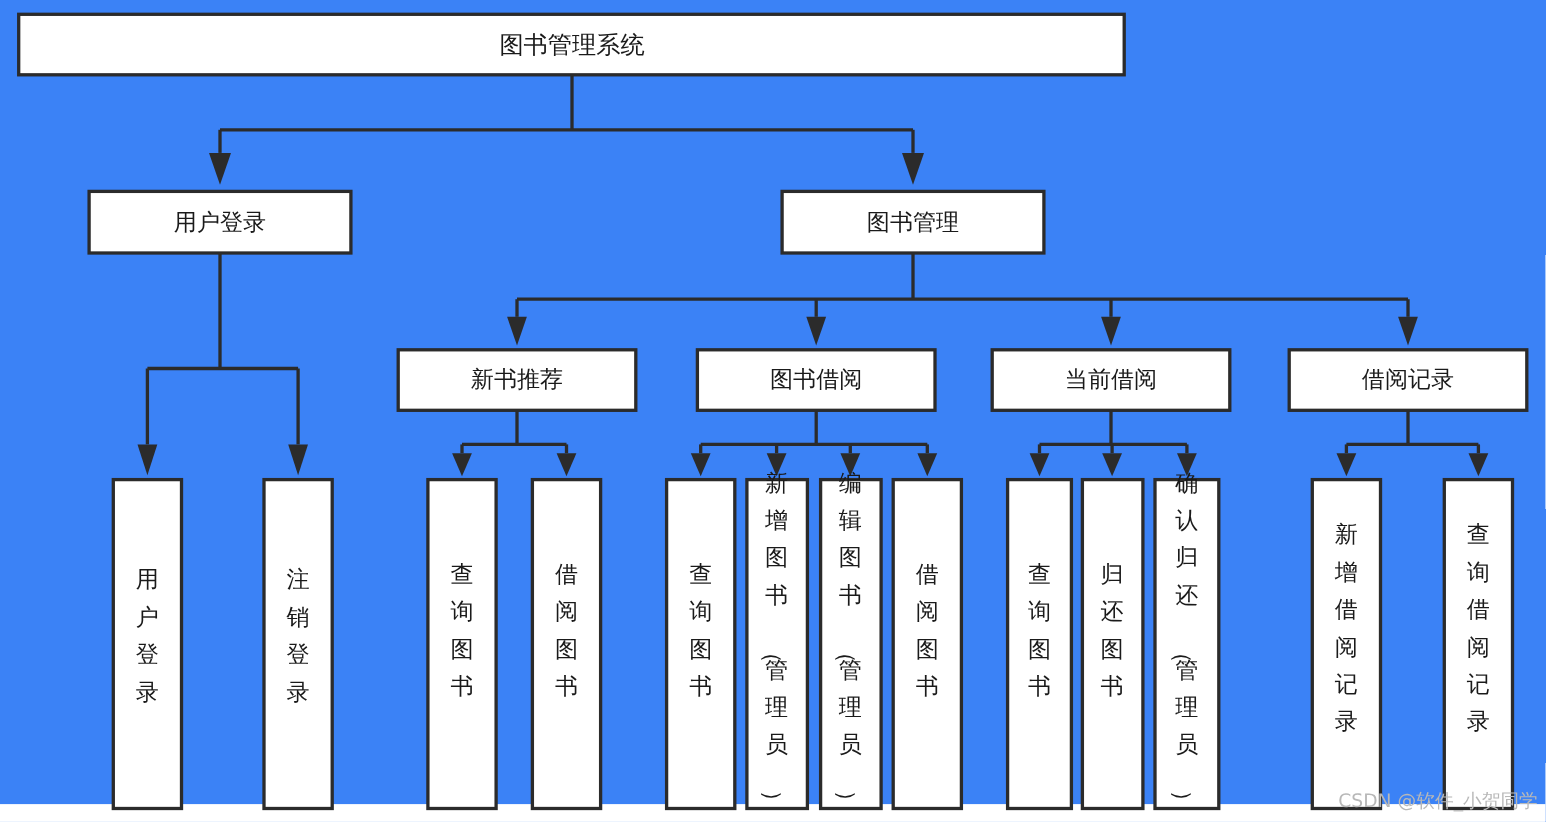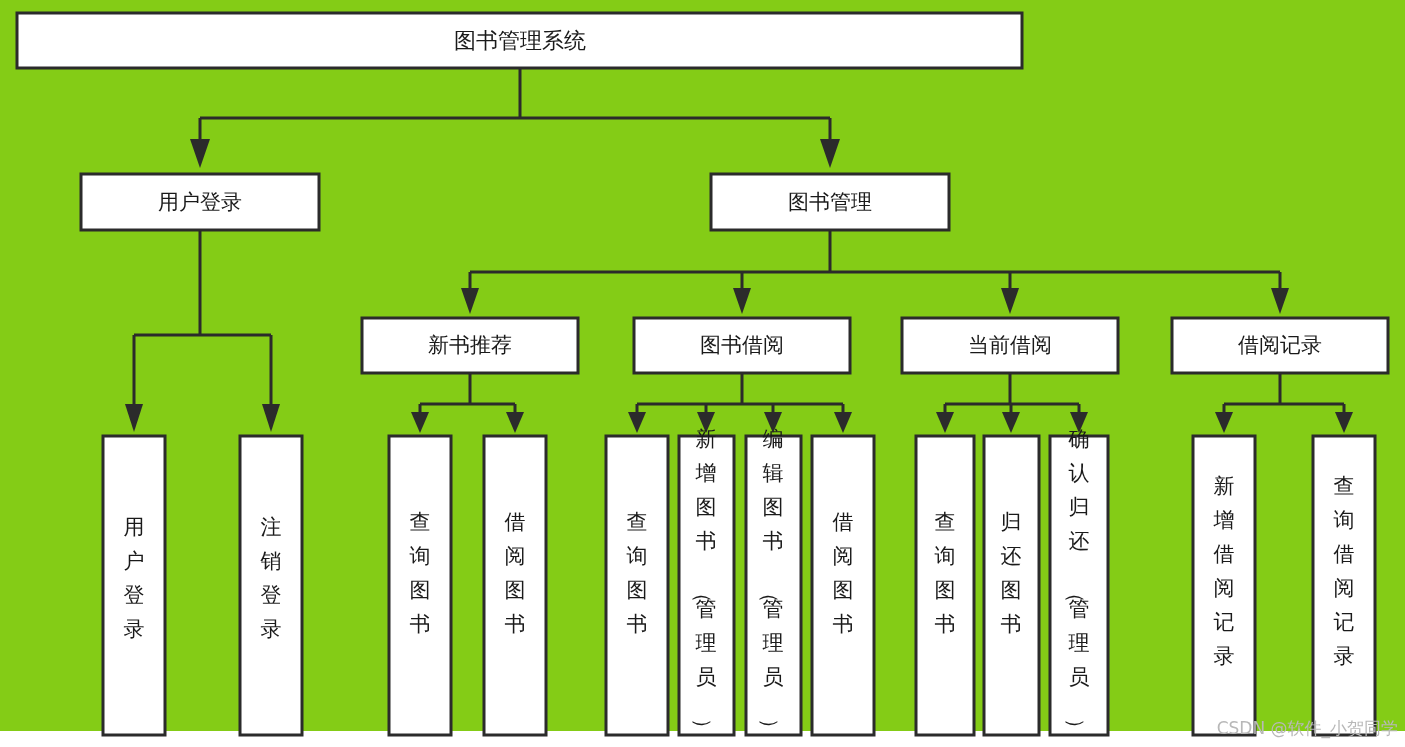--- a/index.html
+++ b/index.html
@@ -11,21 +11,21 @@
   body {
     width: 1405px;
     height: 747px;
     overflow: hidden;
     font-family: "DejaVu Sans", "Liberation Sans", sans-serif;
   }
   #diagram-root {
     position: relative;
     width: 1405px;
     height: 731px;
-    background: #84cc16;
+    background: #3b82f6;
   }
   svg.diagram-canvas {
     display: block;
     width: 1405px;
     height: 747px;
   }
   .node-rect {
     fill: #ffffff;
     stroke: #2b2b2b;
     stroke-width: 3;

